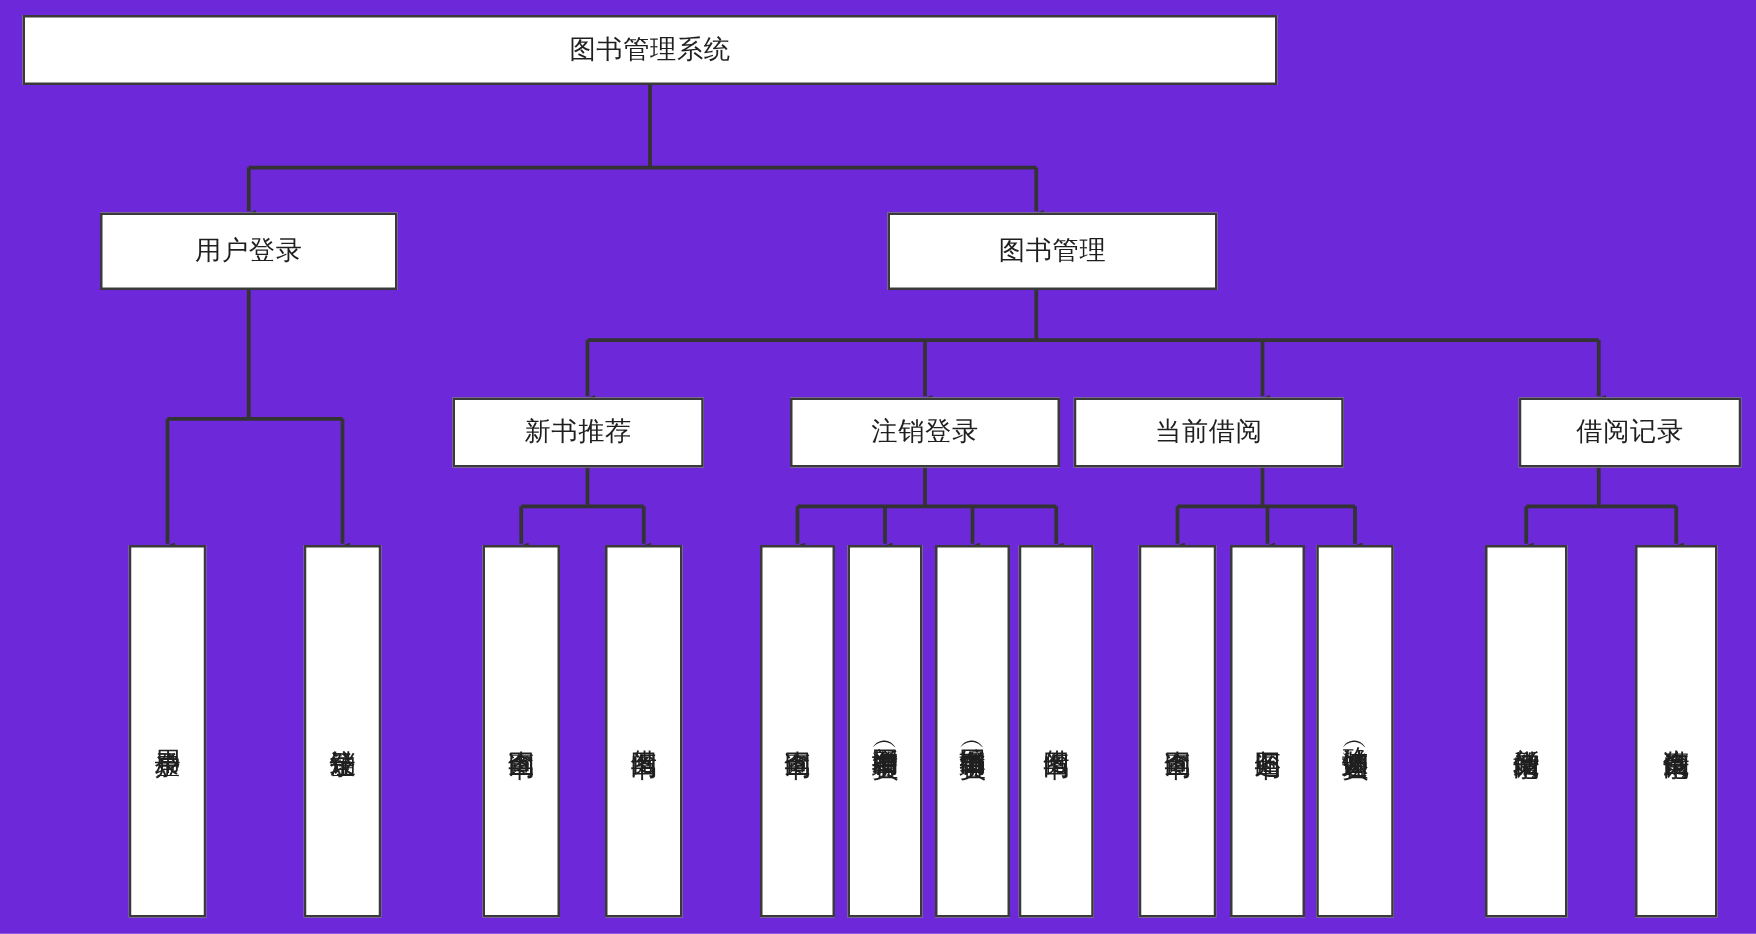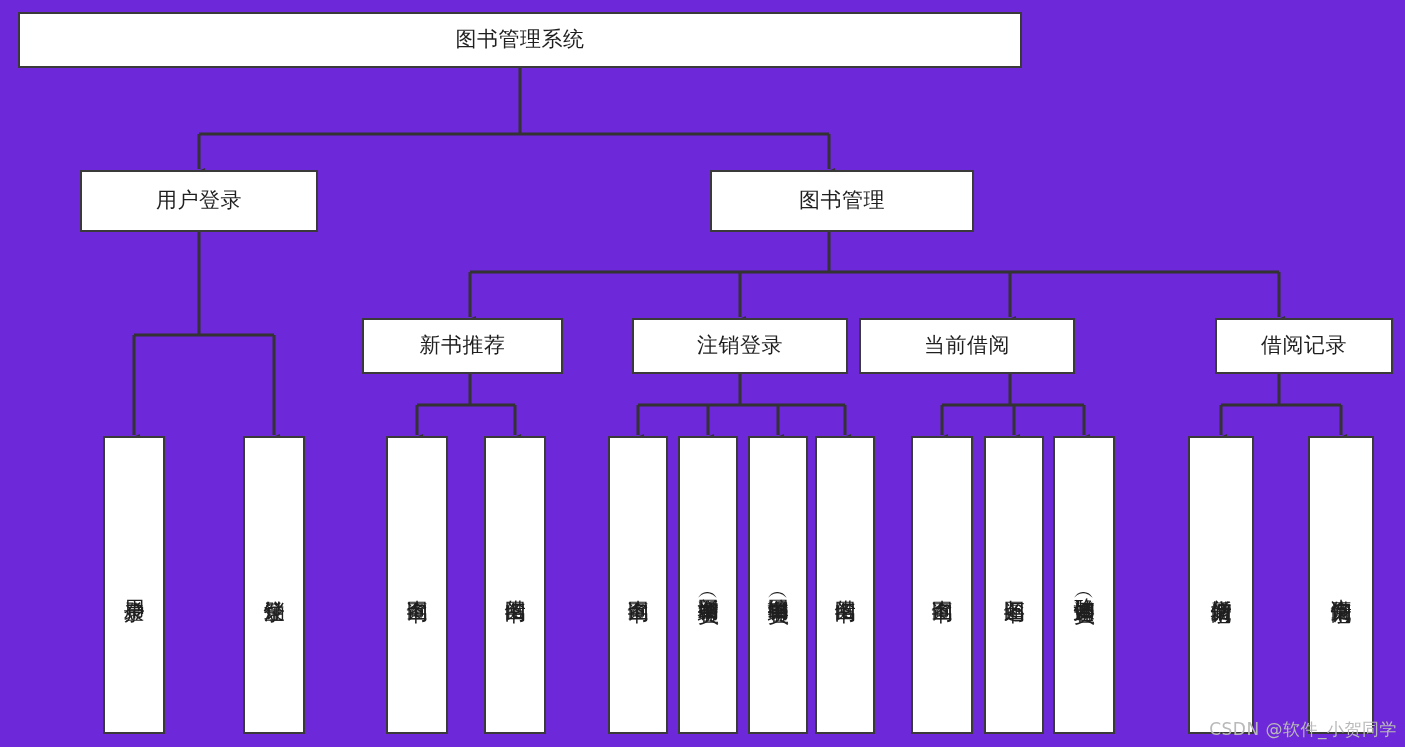--- a/index.html
+++ b/index.html
@@ -167,14 +167,13 @@
         <span class="node-label-v">确认归还（管理员）</span>
       </div>
       <div class="node-box" style="left: 1188px; top: 436px; width: 66px; height: 298px;">
         <span class="node-label-v">新增借阅记录</span>
       </div>
       <div class="node-box" style="left: 1308px; top: 436px; width: 66px; height: 298px;">
         <span class="node-label-v">查询借阅记录</span>
       </div>
     </div>
 
-  <div id="watermark">CSDN @软件_小贺同学</div>
 </div>
 
 </body></html>

